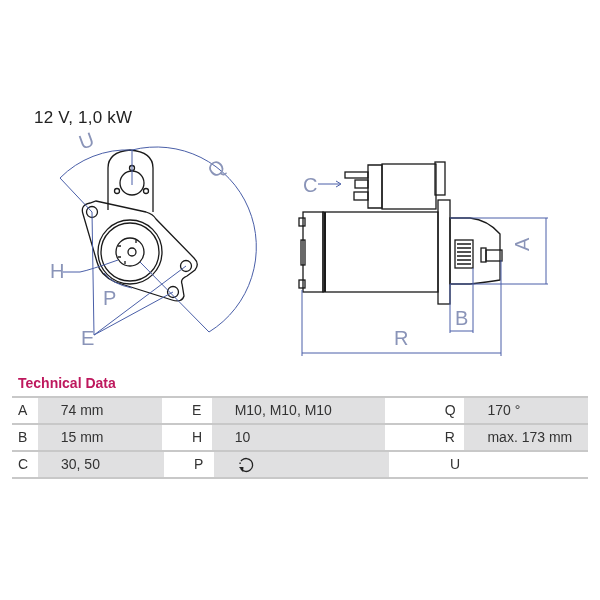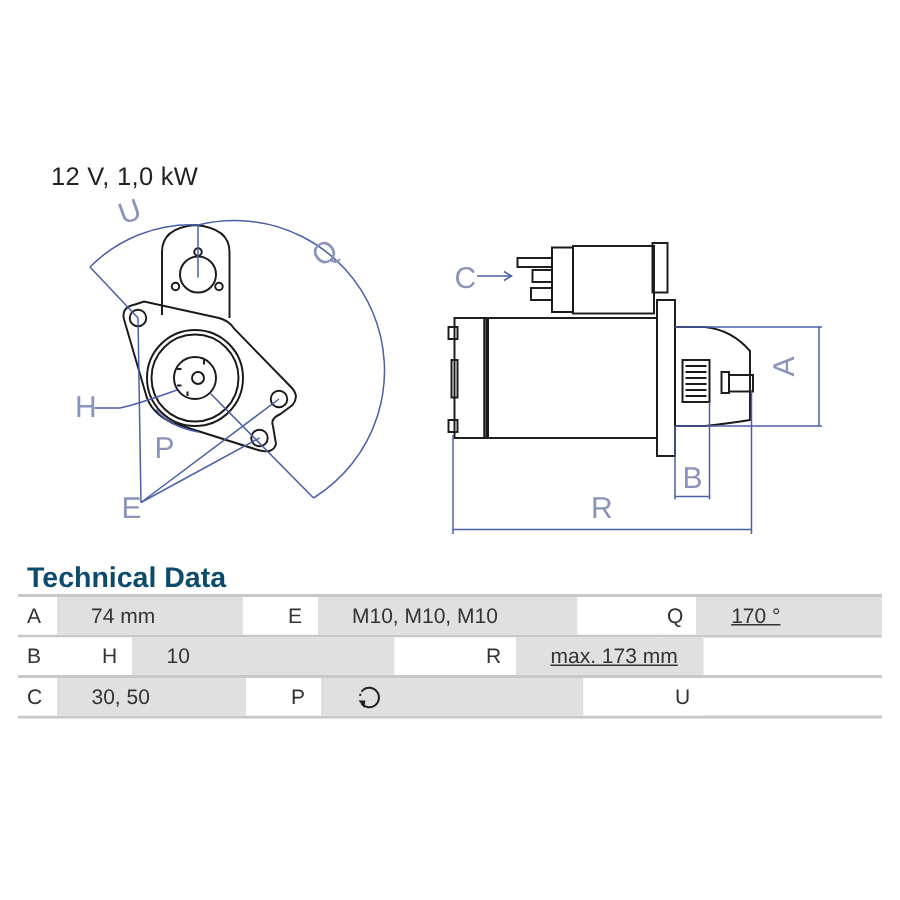--- a/index.html
+++ b/index.html
@@ -1,29 +1,29 @@
 <!DOCTYPE html>
 <html><head>
 <meta charset="utf-8">
 <style>
   html, body { margin:0; padding:0; background:#ffffff; }
   body { width:600px; height:600px; position:relative; overflow:hidden; font-family:"Liberation Sans", "DejaVu Sans", sans-serif; color:#222; }
   .title { position:absolute; left:18px; top:108px; font-size:17px; color:#222; letter-spacing:0.2px;margin-left:16px; }
   svg.drawing { position:absolute; left:0; top:0; }
-  .section-title { position:absolute; left:18px; top:375px; font-size:19px; font-weight:bold; color:#0c4a6e; }
+  .section-title { position:absolute; left:18px; top:375px; font-size:14px; font-weight:bold; color:#be185d; }
   .table { position:absolute; left:12px; top:396px; width:576px; border-top:2px solid #c8c8c8; }
   .row { display:flex; height:25px; border-bottom:2px solid #c8c8c8; }
   .cell-key { width:20px; padding-left:6px; line-height:25px; font-size:14px; background:#fff; color:#333; }
   .cell-val { line-height:25px; font-size:14px; background:#e0e0e1; color:#333; padding-left:23px; box-sizing:border-box; }
   .c1k { width:20px; }
   .c1v { width:126px; }
   .gap1 { width:24px; background:#fff; }
   .c2v { width:175px; }
   .gap2 { width:55px; background:#fff; }
-  .c3v { width:125px;text-decoration:underline; }
+  .c3v { width:125px; }
   .rot-icon { display:inline-block; vertical-align:middle; }
 </style>
 </head>
 <body>
 
 <div class="title">12 V, 1,0 kW</div>
 
 <svg class="drawing" width="600" height="370" viewBox="0 0 600 370">
 
   <g fill="none" stroke="#1a1a1a" stroke-width="1.3">
@@ -119,20 +119,21 @@
     <div class="cell-val c1v">74 mm</div>
     <div class="gap1"></div>
     <div class="cell-key">E</div>
     <div class="cell-val c2v">M10, M10, M10</div>
     <div class="gap2"></div>
     <div class="cell-key">Q</div>
     <div class="cell-val c3v">170 °</div>
   </div>
   <div class="row">
     <div class="cell-key c1k">B</div>
+    <div class="cell-val c1v">15 mm</div>
     <div class="gap1"></div>
     <div class="cell-key">H</div>
     <div class="cell-val c2v">10</div>
     <div class="gap2"></div>
     <div class="cell-key">R</div>
     <div class="cell-val c3v">max. 173 mm</div>
   </div>
   <div class="row">
     <div class="cell-key c1k">C</div>
     <div class="cell-val c1v">30, 50</div>

